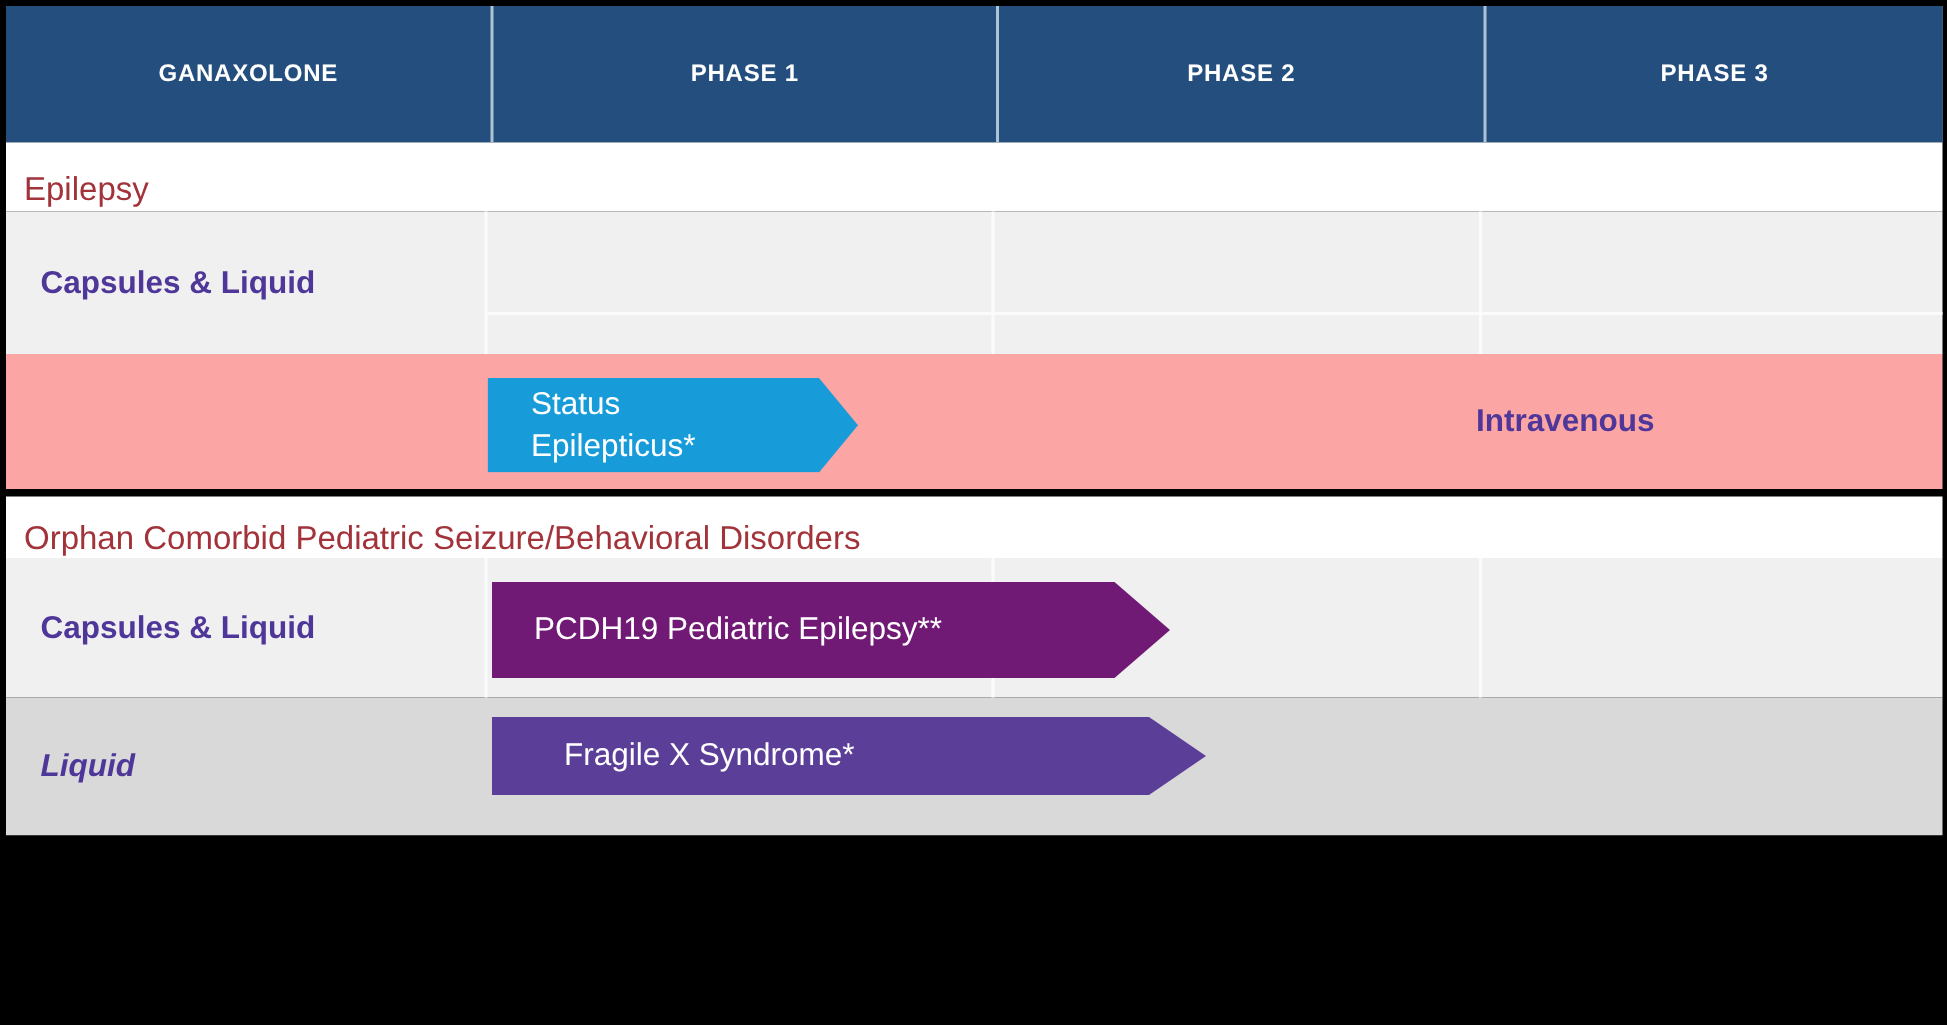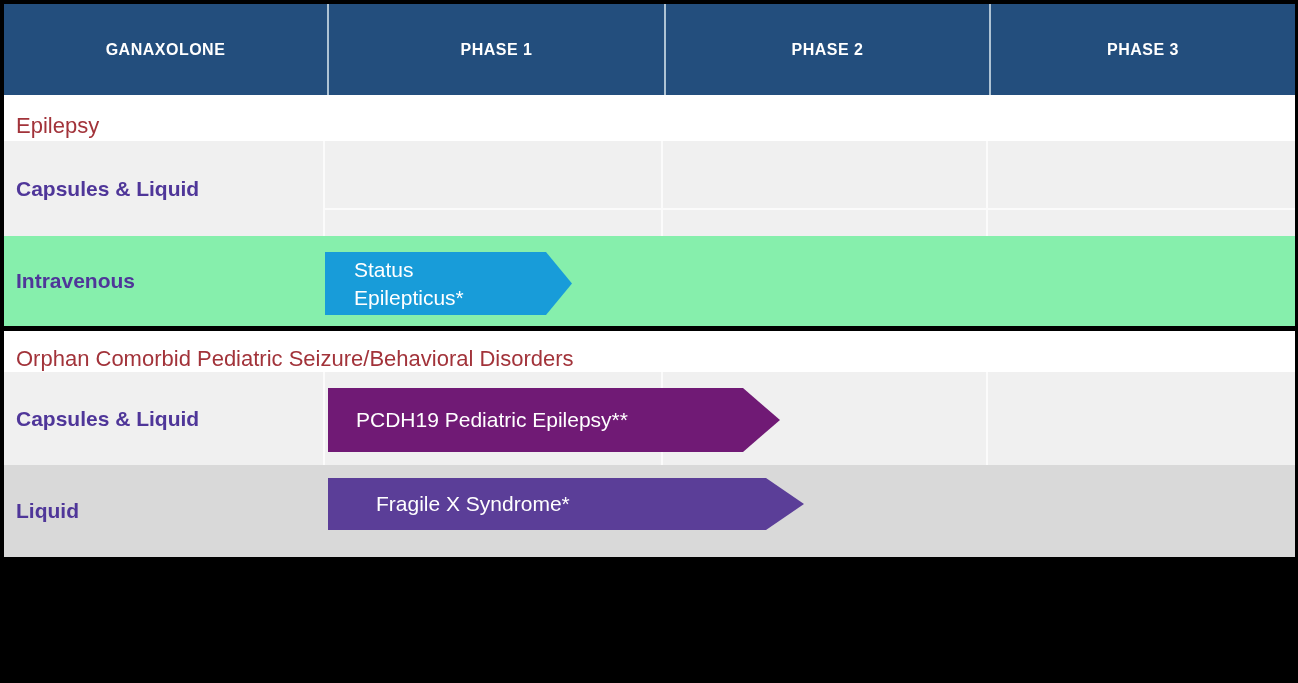--- a/index.html
+++ b/index.html
@@ -11,27 +11,27 @@
   .header{position:absolute;left:4px;top:4px;width:1291px;height:91px;
           display:grid;grid-template-columns:323px 335px 323px 304px;
           column-gap:2px;background:#AEC3D4;}
   .header .hcell{background:#234E7D;color:#fff;display:flex;align-items:center;
           justify-content:center;font-weight:bold;font-size:16px;letter-spacing:.5px;}
 
   
   .row{position:absolute;left:4px;width:1291px;display:flex;align-items:center;}
   .r0{top:95px;height:46px;background:#FFFFFF;}
   .r1{top:141px;height:95px;background:#F0F0F0;}
-  .r2{top:236px;height:90px;background:#86efac;}
+  .r2{top:236px;height:90px;background:#fca5a5;justify-content:flex-end;}
   .r3{top:331px;height:41px;background:#FFFFFF;}
   .r4{top:372px;height:93px;background:#F0F0F0;}
-  .r5{top:465px;height:92px;background:#D9D9D9;}
+  .r5{top:465px;height:92px;background:#D9D9D9;font-style:italic;}
 
   .section-label{color:#A2333A;font-size:22px;padding-left:12px;margin-top:15px;}
-  .prog-label{color:#4F3699;font-size:21px;font-weight:bold;padding-left:12px;width:311px;}
+  .prog-label{color:#4F3699;font-size:21px;font-weight:bold;padding-left:12px;width:311px;margin-left:11px;}
 
   
   .vline{position:absolute;width:2px;background:#FBFBFB;z-index:2;}
   .v327{left:323px;}.v665{left:661px;}.v990{left:986px;}
   .vl-r1{top:141px;height:95px;}
   .vl-r4{top:372px;height:93px;}
   .hline-r1{position:absolute;left:324px;top:208px;width:971px;height:2px;
             background:#FBFBFB;z-index:2;}
 
   

